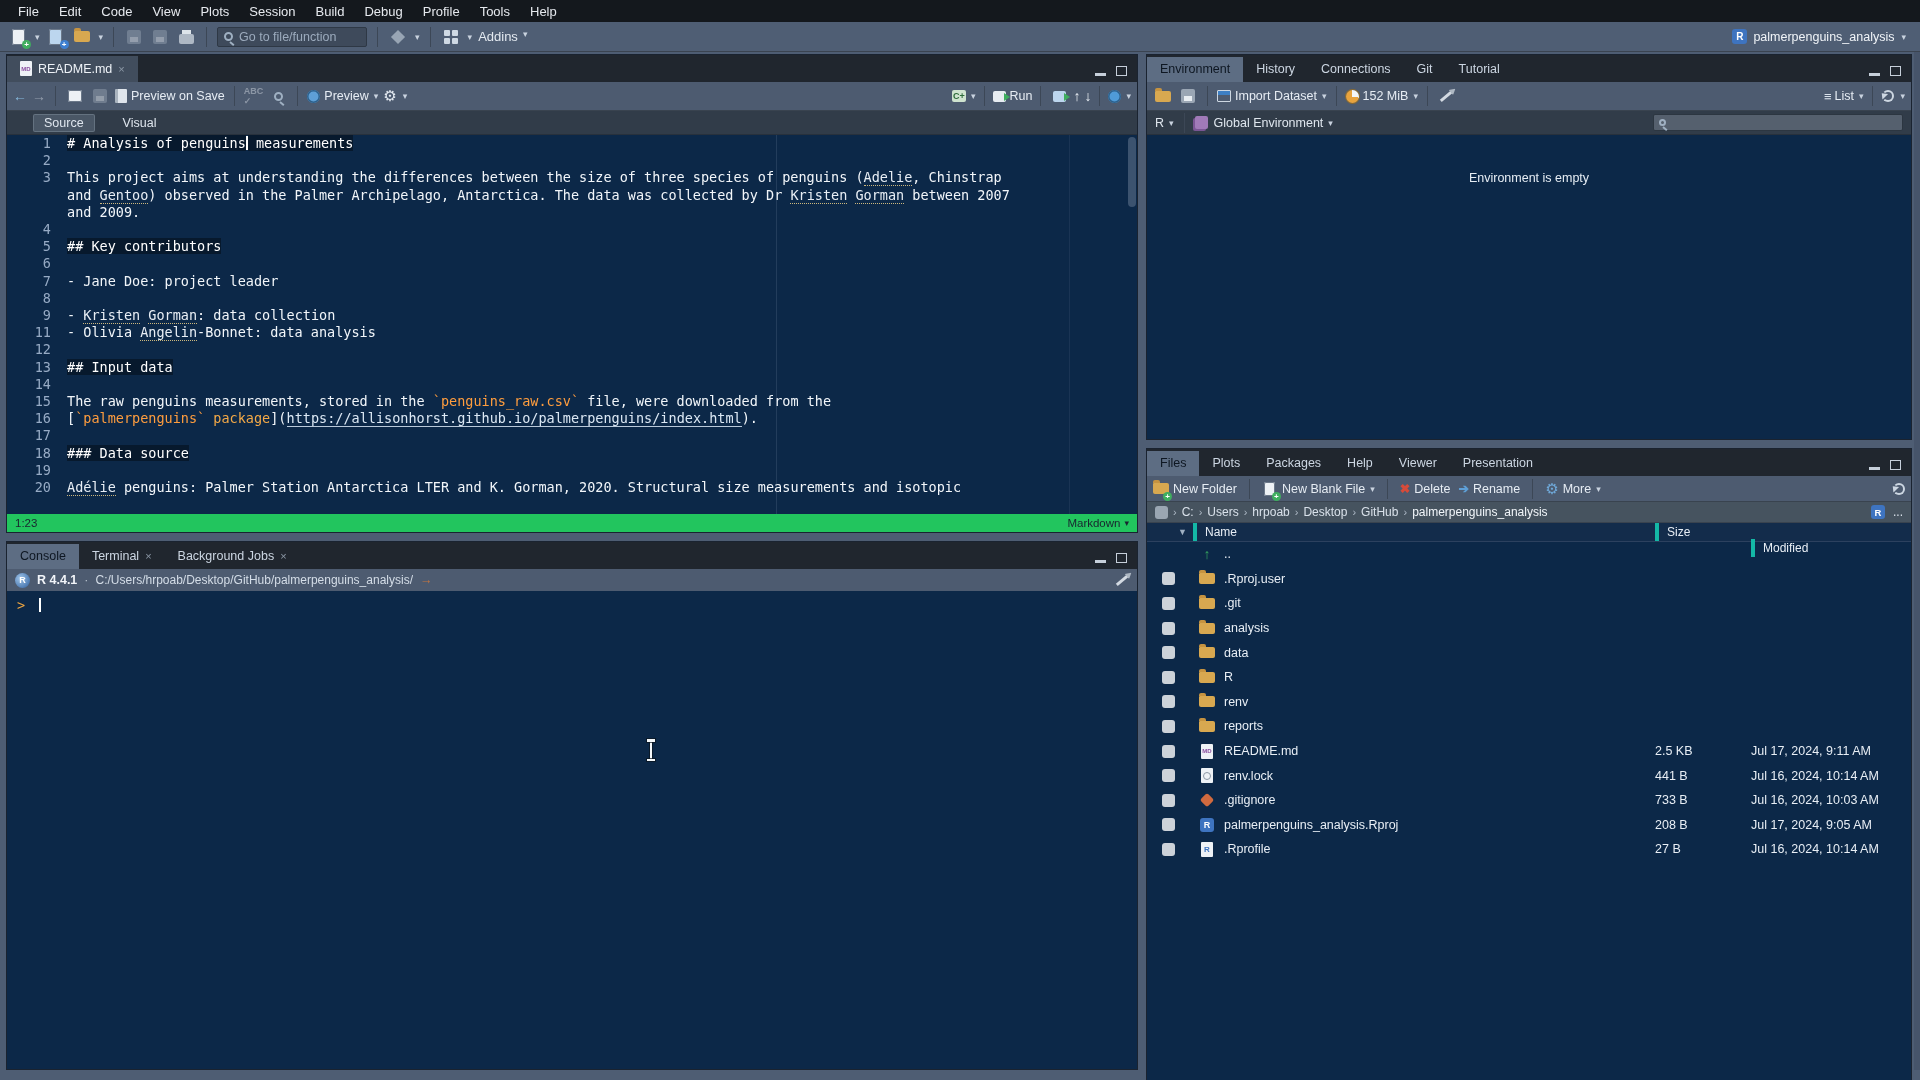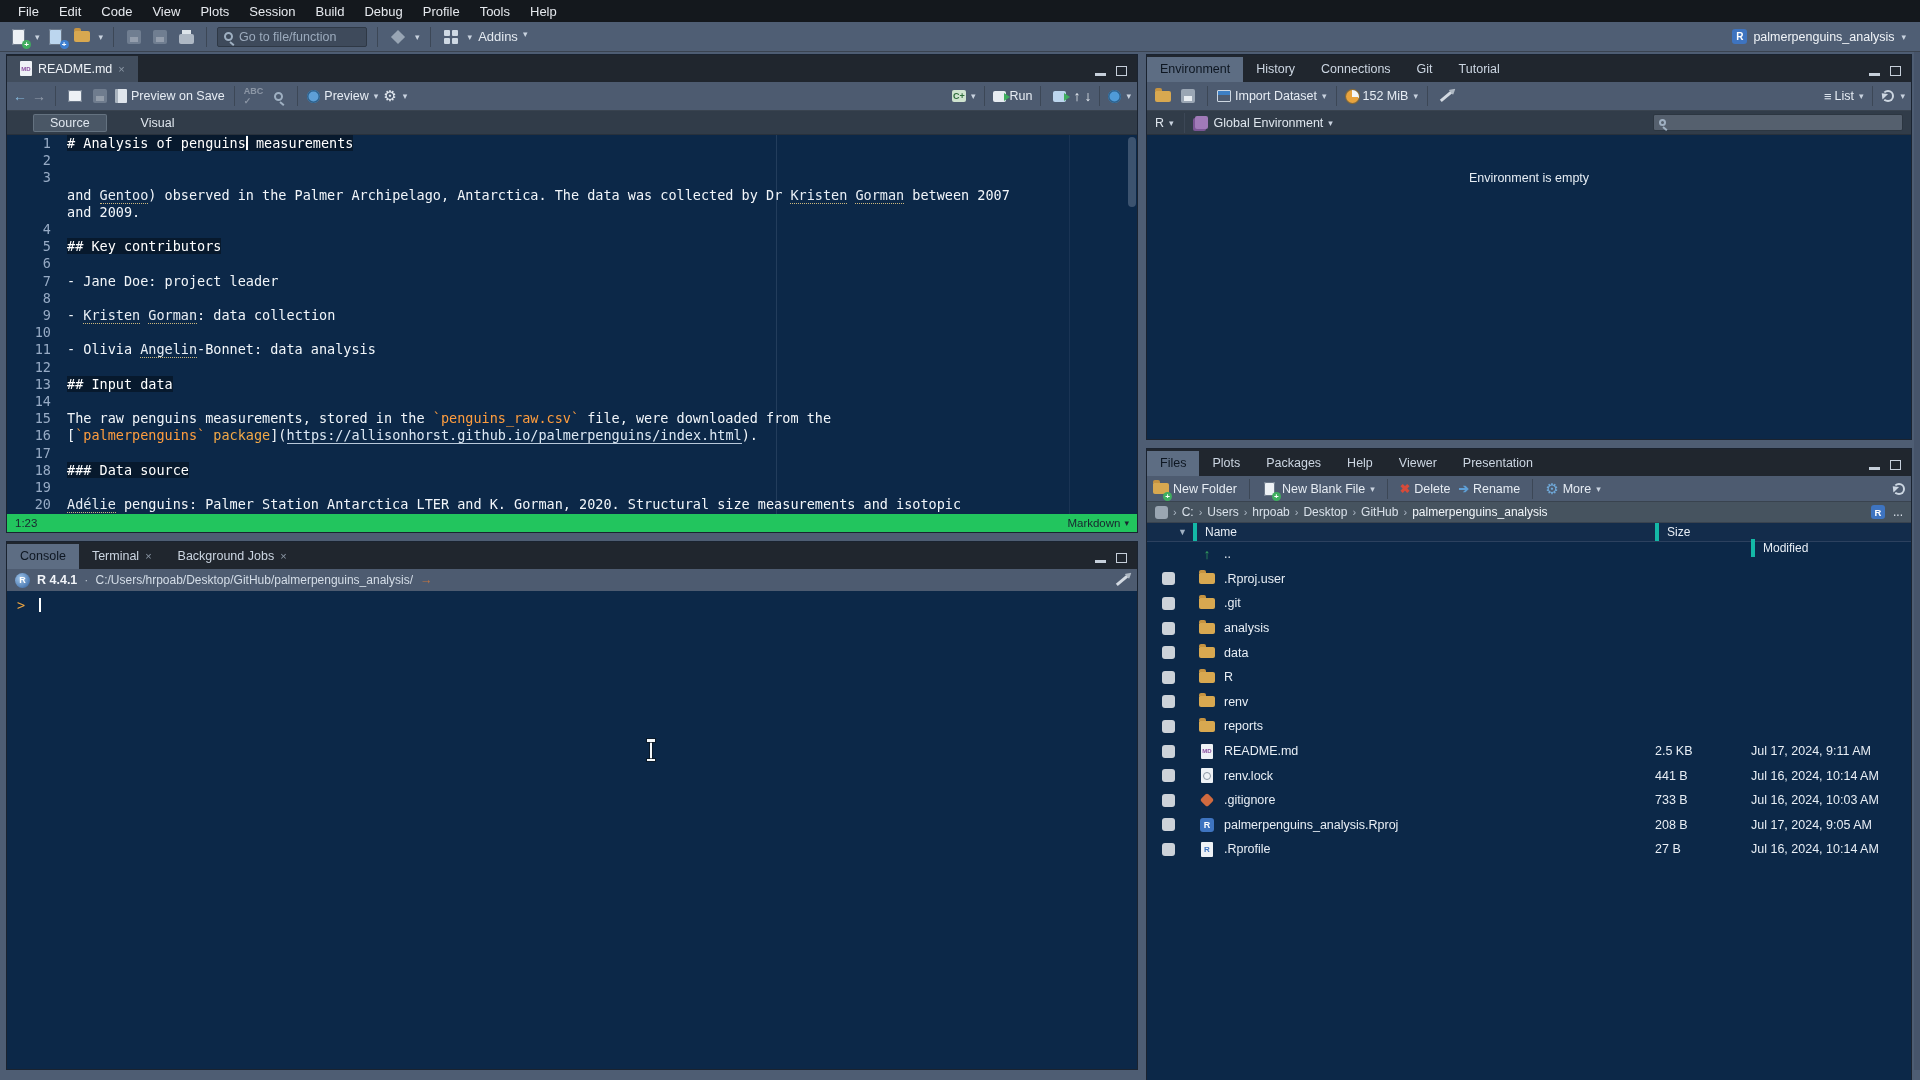--- a/index.html
+++ b/index.html
@@ -46,21 +46,21 @@
   .i-min { width:11px; height:3px; background:#c6cfda; margin-top:8px; }
   .i-max { width:11px; height:10px; border:1.5px solid #c6cfda; }
   .ptoolbar { background:#4d5b70; border-bottom:1px solid #39434f; display:flex; align-items:center; padding:0 6px; gap:5px; color:#e6ecf3; }
   .subbar { background:#313c49; border-bottom:1px solid #28313c; display:flex; align-items:center; color:#dfe6ee; }
 
   
   #editor-pane { left:6px; top:54px; width:1132px; height:479px; display:flex; flex-direction:column; }
   #editor-pane .tabstrip { flex:none; }
   #ed-toolbar { height:29px; flex:none; font-size:12.5px; }
   #ed-modebar { height:24px; flex:none; padding-left:26px; gap:18px; font-size:12.5px; }
-  .mode-btn { padding:1px 16px; }
+  .mode-btn { padding:1px 10px; }
   .mode-btn.active { background:#4a5766; border:1px solid #76839199; border-radius:2px; }
   #ed-body { flex:1; position:relative; overflow:hidden; font-family:"DejaVu Sans Mono", monospace; font-size:13.5px; line-height:17.2px; }
   .margin-line { position:absolute; top:0; bottom:0; width:1px; background:rgba(190,210,230,.13); }
   .ed-row { display:flex; white-space:pre; }
   .ed-num { width:44px; text-align:right; margin-right:16px; color:#97abc5; flex:none; }
   .ed-text .t { color:#f2f6fa; }
   .ed-text .h { color:#ffffff; background:rgba(5,15,28,.6); }
   .ed-text .c { color:#ff9d3e; }
   .ed-text .l { color:#f3a947; }
   .ed-text .u { color:#dce8f4; border-bottom:1px solid #b9c9da; }
@@ -277,30 +277,29 @@
   <div id="ed-modebar" class="subbar">
     <span class="mode-btn active">Source</span>
     <span class="mode-btn">Visual</span>
   </div>
   <div id="ed-body">
     <div class="margin-line" style="left:769px;"></div>
     <div class="margin-line" style="left:1062px; background:rgba(190,210,230,.08);"></div>
     <div id="ed-lines">
         <div class="ed-row"><span class="ed-num">1</span><span class="ed-text"><span class="h"># Analysis of penguins</span><span class="caret"></span><span class="h"> measurements</span></span></div>
         <div class="ed-row"><span class="ed-num">2</span><span class="ed-text"></span></div>
-        <div class="ed-row"><span class="ed-num">3</span></div>
+        <div class="ed-row"><span class="ed-num">3</span><span class="ed-text"><span class="t">This project aims at understanding the differences between the size of three species of penguins (</span><span class="m">Adelie</span><span class="t">, Chinstrap</span></span></div>
         <div class="ed-row"><span class="ed-num"></span><span class="ed-text"><span class="t">and </span><span class="m">Gentoo</span><span class="t">) observed in the Palmer Archipelago, Antarctica. The data was collected by Dr </span><span class="m">Kristen</span><span class="t"> </span><span class="m">Gorman</span><span class="t"> between 2007</span></span></div>
         <div class="ed-row"><span class="ed-num"></span><span class="ed-text"><span class="t">and 2009.</span></span></div>
         <div class="ed-row"><span class="ed-num">4</span><span class="ed-text"></span></div>
         <div class="ed-row"><span class="ed-num">5</span><span class="ed-text"><span class="h">## Key contributors</span></span></div>
         <div class="ed-row"><span class="ed-num">6</span><span class="ed-text"></span></div>
         <div class="ed-row"><span class="ed-num">7</span><span class="ed-text"><span class="t">- Jane Doe: project leader</span></span></div>
         <div class="ed-row"><span class="ed-num">8</span><span class="ed-text"></span></div>
         <div class="ed-row"><span class="ed-num">9</span><span class="ed-text"><span class="t">- </span><span class="m">Kristen</span><span class="t"> </span><span class="m">Gorman</span><span class="t">: data collection</span></span></div>
-        <div class="ed-row"><span class="ed-num">10</span><span class="ed-text"></span></div>
         <div class="ed-row"><span class="ed-num">11</span><span class="ed-text"><span class="t">- Olivia </span><span class="m">Angelin</span><span class="t">-Bonnet: data analysis</span></span></div>
         <div class="ed-row"><span class="ed-num">12</span><span class="ed-text"></span></div>
         <div class="ed-row"><span class="ed-num">13</span><span class="ed-text"><span class="h">## Input data</span></span></div>
         <div class="ed-row"><span class="ed-num">14</span><span class="ed-text"></span></div>
         <div class="ed-row"><span class="ed-num">15</span><span class="ed-text"><span class="t">The raw penguins measurements, stored in the </span><span class="c">`penguins_raw.csv`</span><span class="t"> file, were downloaded from the</span></span></div>
         <div class="ed-row"><span class="ed-num">16</span><span class="ed-text"><span class="t">[</span><span class="c">`palmerpenguins`</span><span class="t"> </span><span class="l">package</span><span class="t">](</span><span class="u">https://allisonhorst.github.io/palmerpenguins/index.html</span><span class="t">).</span></span></div>
         <div class="ed-row"><span class="ed-num">17</span><span class="ed-text"></span></div>
         <div class="ed-row"><span class="ed-num">18</span><span class="ed-text"><span class="h">### Data source</span></span></div>
         <div class="ed-row"><span class="ed-num">19</span><span class="ed-text"></span></div>
         <div class="ed-row"><span class="ed-num">20</span><span class="ed-text"><span class="m">Adélie</span><span class="t"> penguins: Palmer Station Antarctica LTER and K. Gorman, 2020. Structural size measurements and isotopic</span></span></div>

